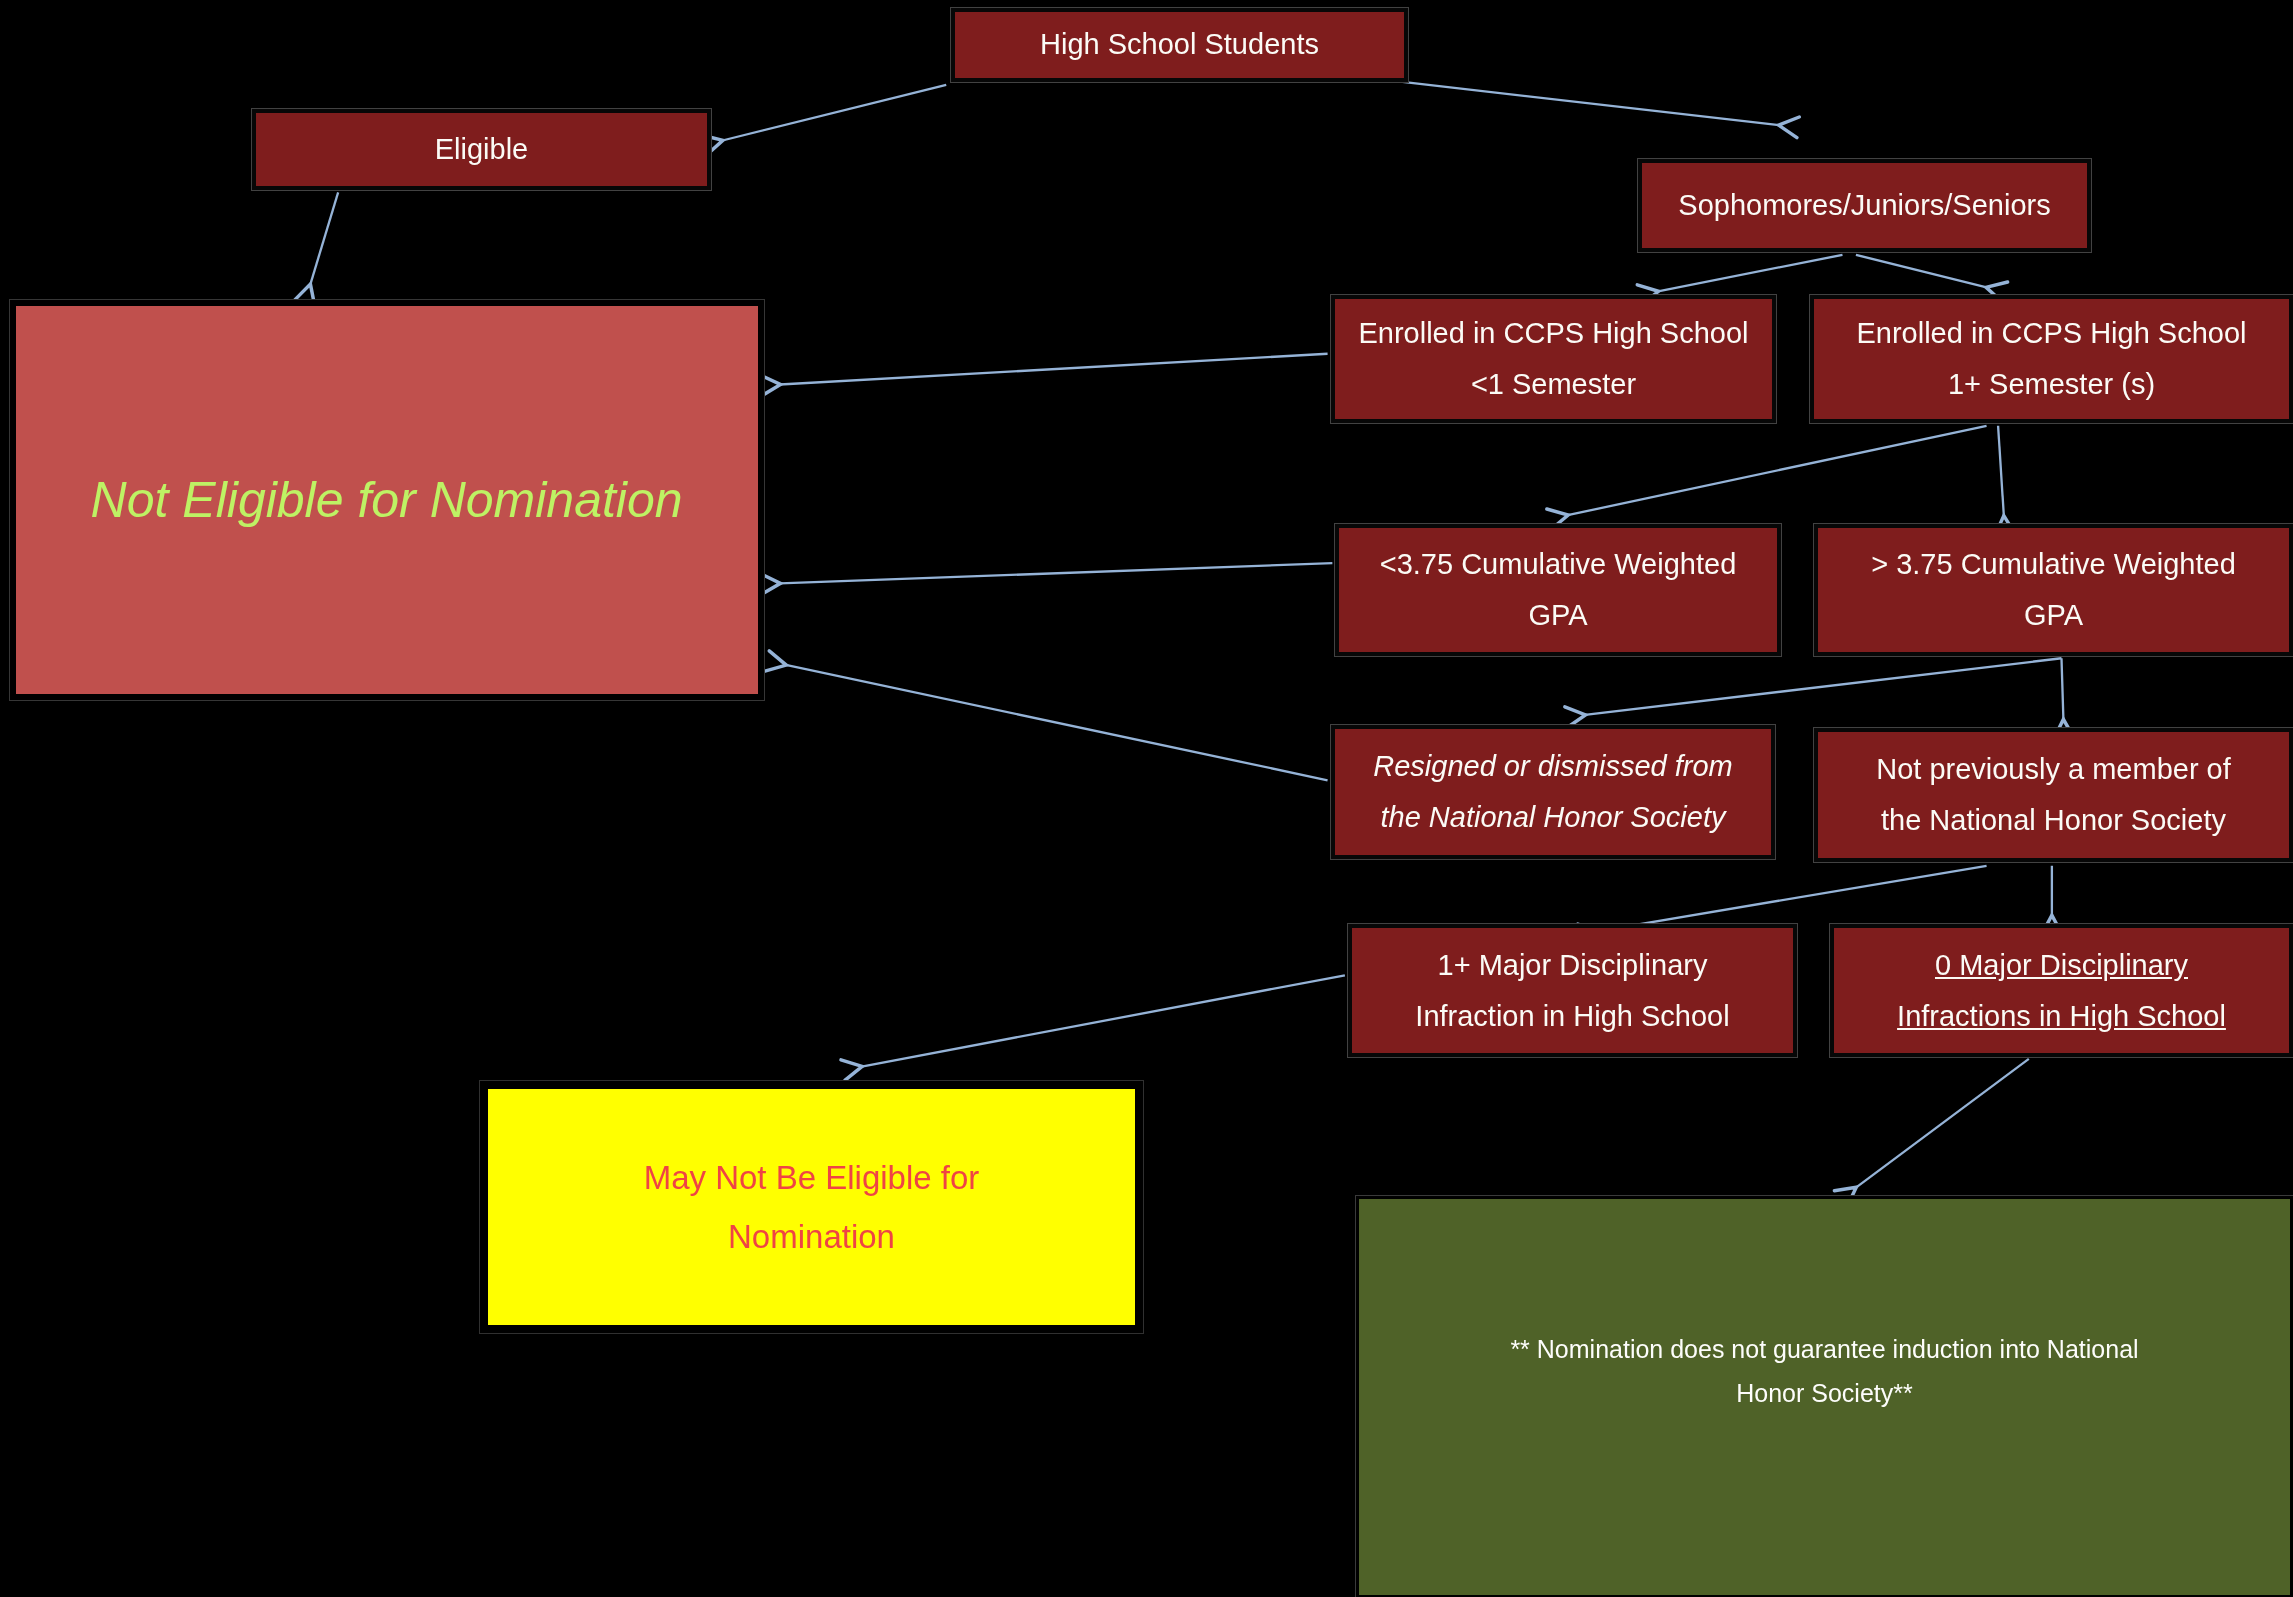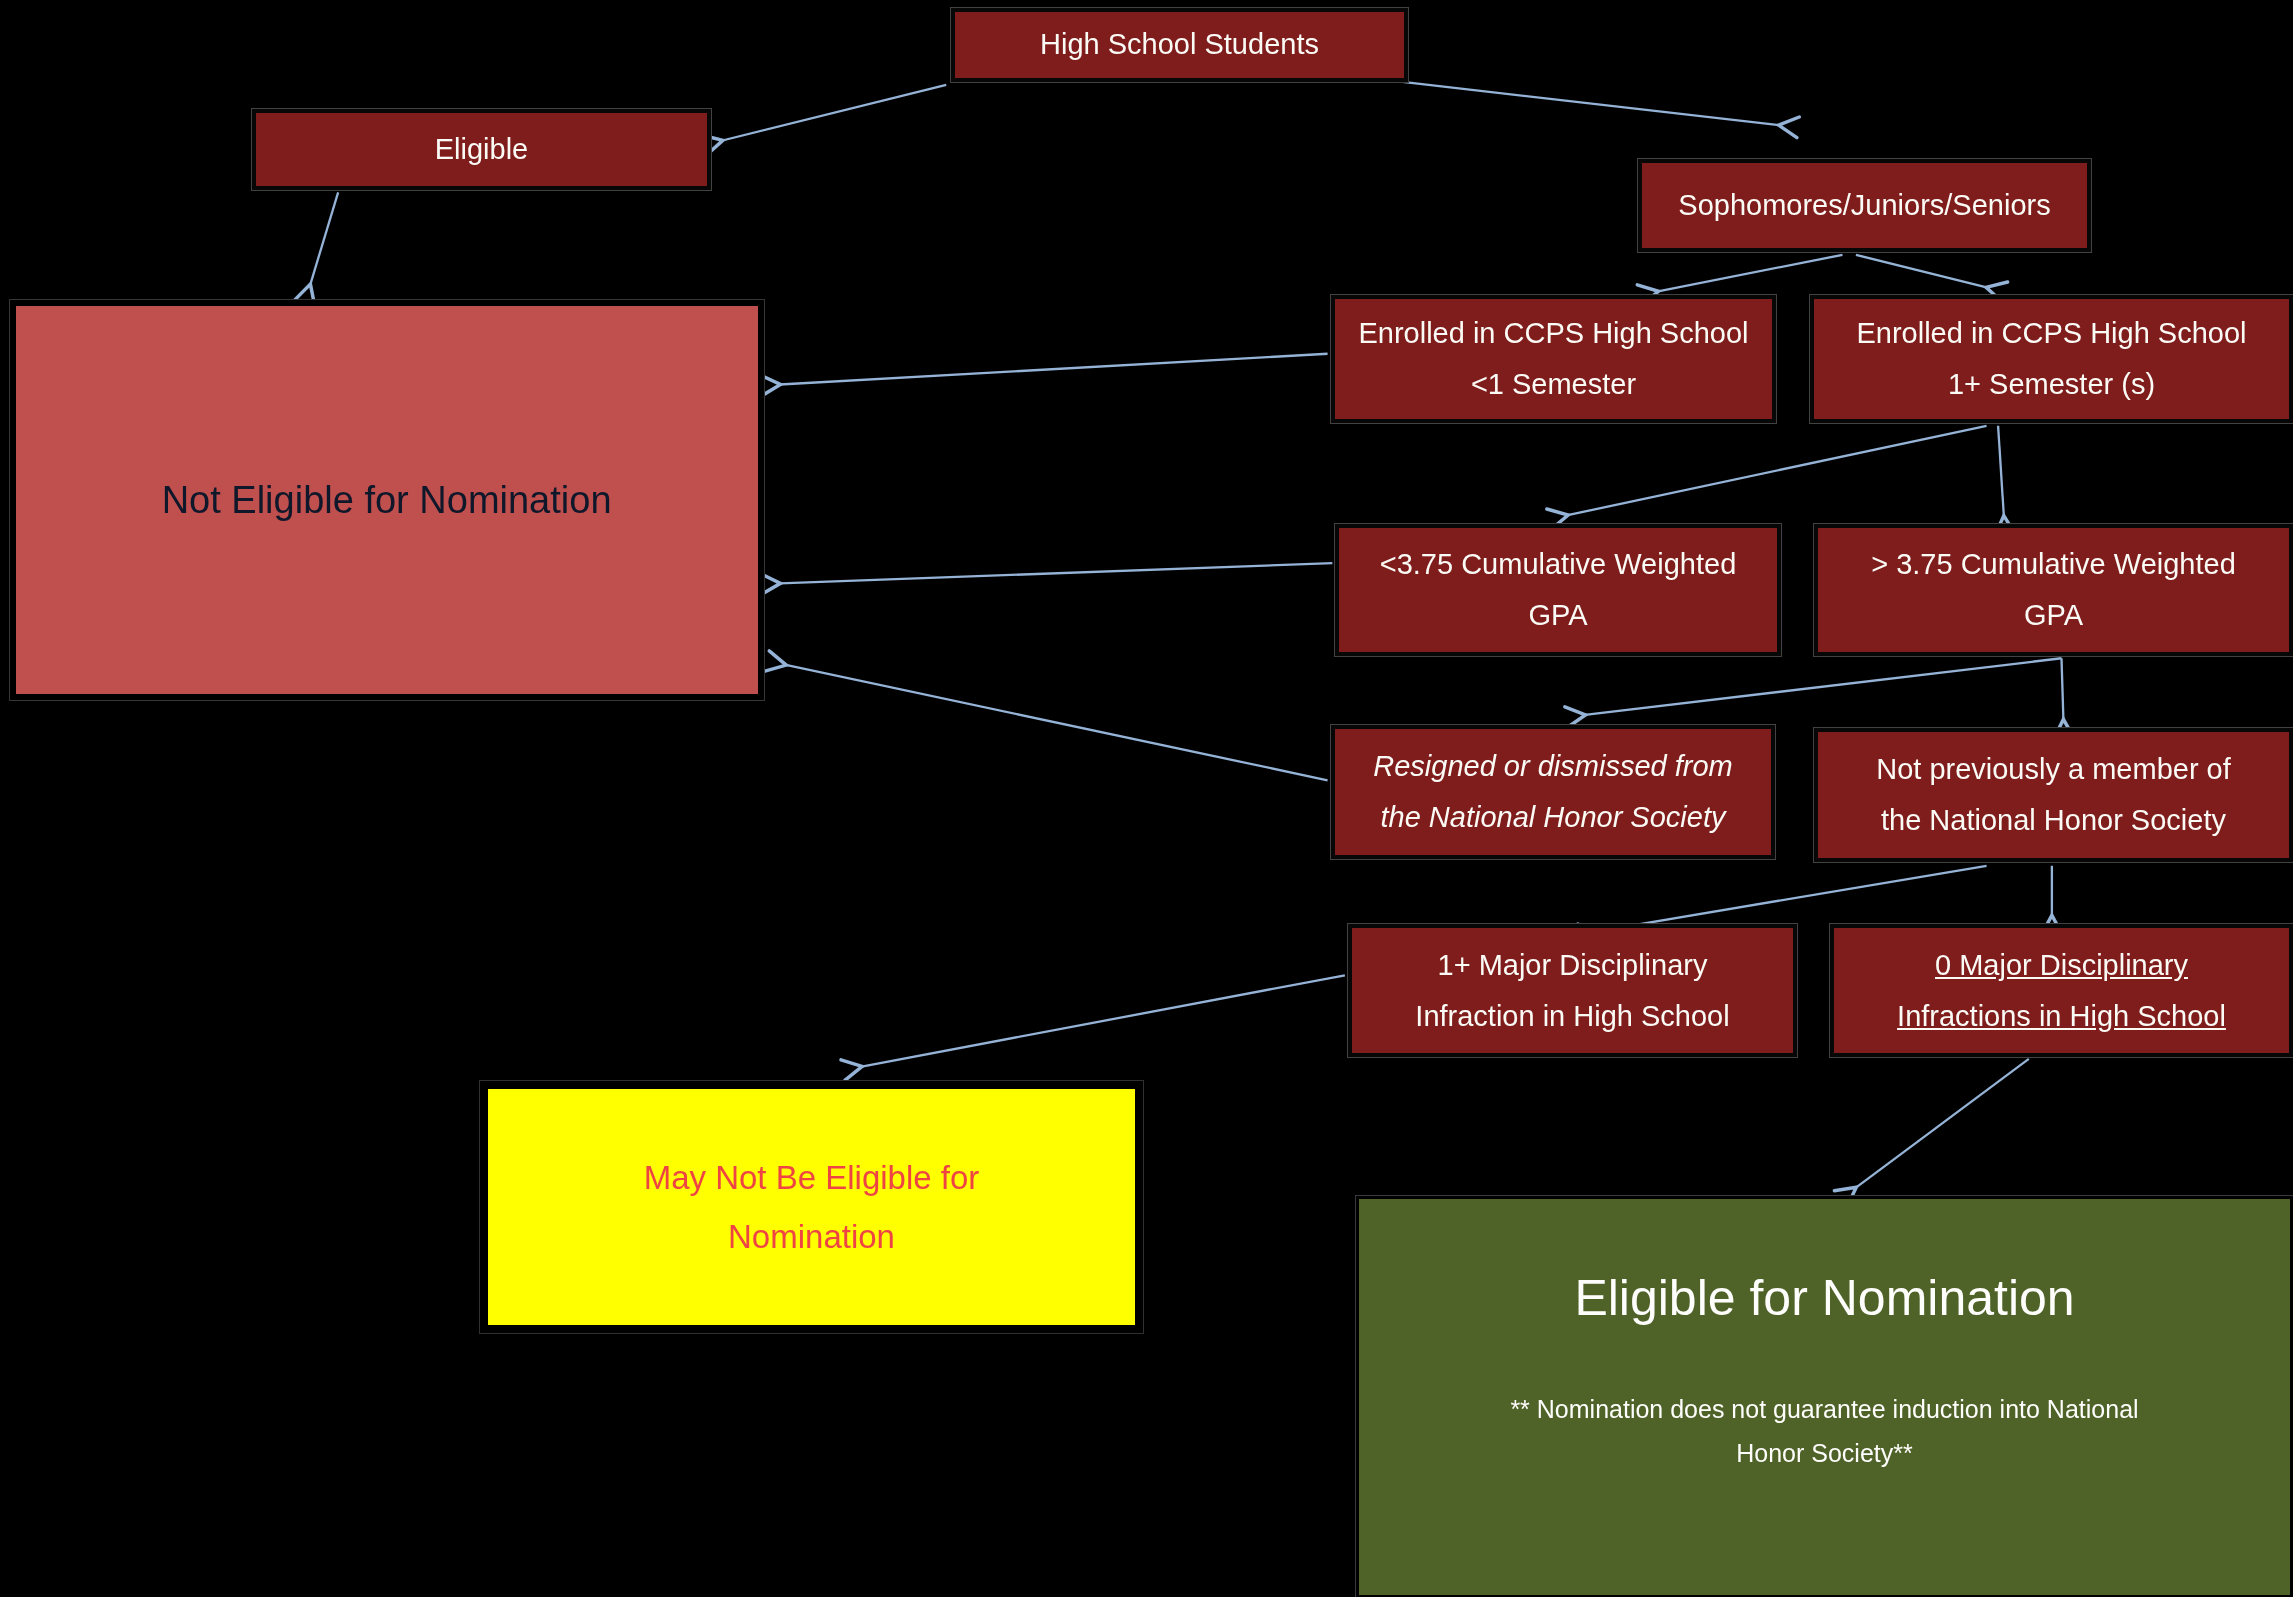--- a/index.html
+++ b/index.html
@@ -40,24 +40,25 @@
     background: #7f1d1d;
     color: #fbfbf6;
     border: 4.8px solid #070707;
     outline: 1.9px solid #424242;
     font-size: 29px;
     line-height: 1.75;
     padding: 0 13.4px;
   }
   .node.red {
     background: #C0504D;
-    color: #0f172a;
+    color: #bef264;
     border: 6.7px solid #000000;
     outline: 1.9px solid #363636;
-    font-size: 38px;
+    font-size: 50px;
+    font-style: italic;
   }
   .node.yellow {
     background: #FFFF00;
     color: #ef4444;
     border: 8.6px solid #000000;
     outline: 1.9px solid #303030;
     font-size: 33px;
     line-height: 1.8;
   }
   .node.green {
@@ -151,19 +152,18 @@
       </div>
       <div class="node dark" style="left: 1830px; top: 924px; width: 463px; height: 133px; text-decoration: underline;">
         <div class="label">0 Major Disciplinary
 Infractions in High School</div>
       </div>
       <div class="node yellow" style="left: 480px; top: 1081px; width: 663px; height: 252px;">
         <div class="label">May Not Be Eligible for
 Nomination</div>
       </div>
       <div class="node green" style="left: 1356px; top: 1196px; width: 937px; height: 402px;">
-        <div class="label">Eligible for Nomination</div>
         <div class="note">** Nomination does not guarantee induction into National
 Honor Society**</div>
       </div>
     </div>
 </div>
 
 
 </body></html>

